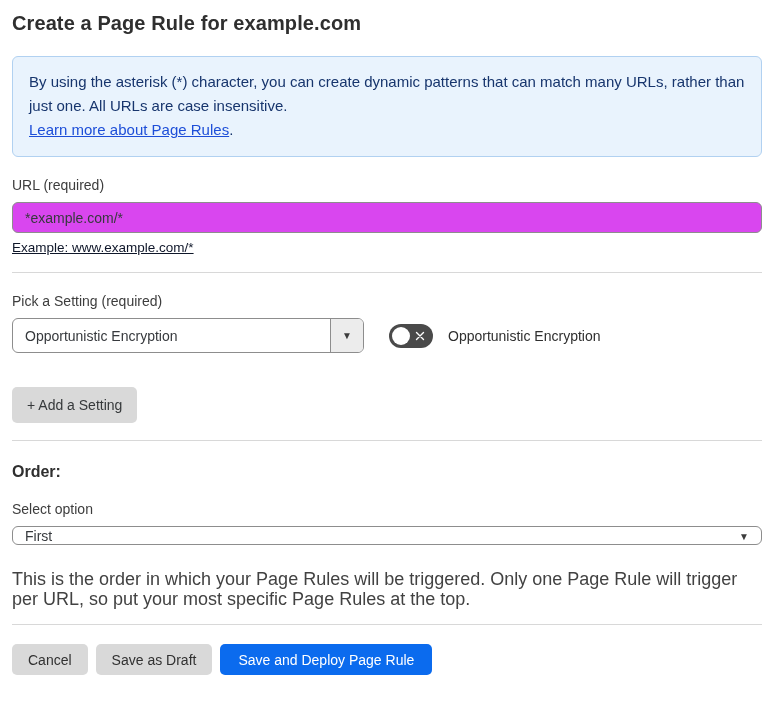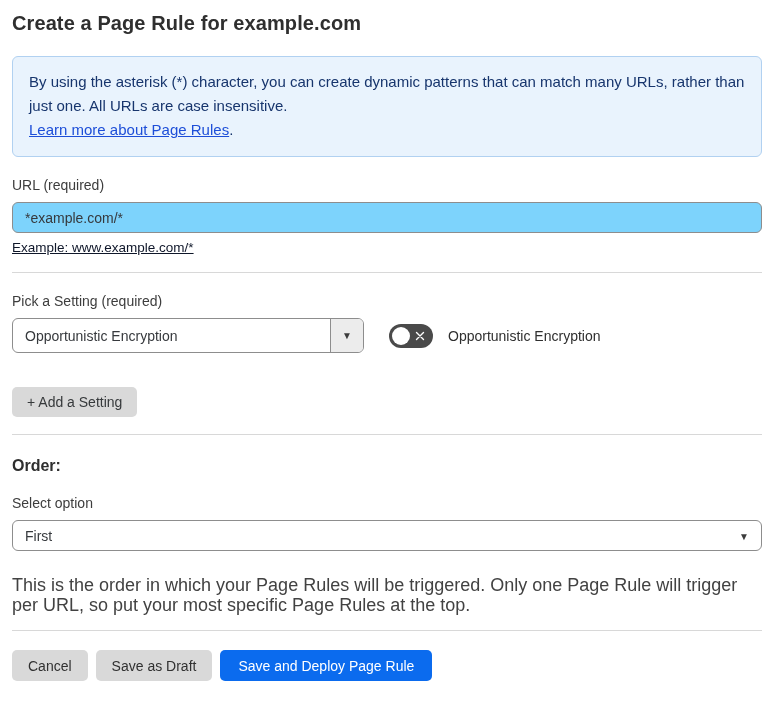--- a/index.html
+++ b/index.html
@@ -46,21 +46,21 @@
 
   .text-input {
     width: 100%;
     height: 31px;
     border: 1px solid #8d8d8d;
     border-radius: 6px;
     padding: 0 12px;
     font-size: 14px;
     font-family: inherit;
     color: #36393d;
-    background: #7dd3fc;
+    background: #d946ef;
     outline: none;
   }
 
   .helper-text {
     font-size: 13.5px;
     color: #0f172a;
     margin-top: 7px;
     text-decoration: underline;
   }
 
@@ -161,30 +161,30 @@
     background: #d9d9d9;
     color: #313131;
   }
   .btn-blue {
     background: #0b6bee;
     color: #ffffff;
     padding: 0 18px;
   }
   .add-setting-btn {
     margin-top: 34px;
-    height: 30px;
+    height: 36px;
     background: #d9d9d9;
     color: #36393b;
     padding: 0 15px;
   }
 
   .select-control {
     position: relative;
     width: 100%;
-    height: 31px;
+    height: 19px;
     border: 1px solid #8d8d8d;
     border-radius: 6px;
     background: #ffffff;
     display: flex;
     align-items: center;
     padding: 0 30px 0 12px;
     font-size: 14px;
     color: #36393d;
     cursor: pointer;
     margin-top: 7px;

